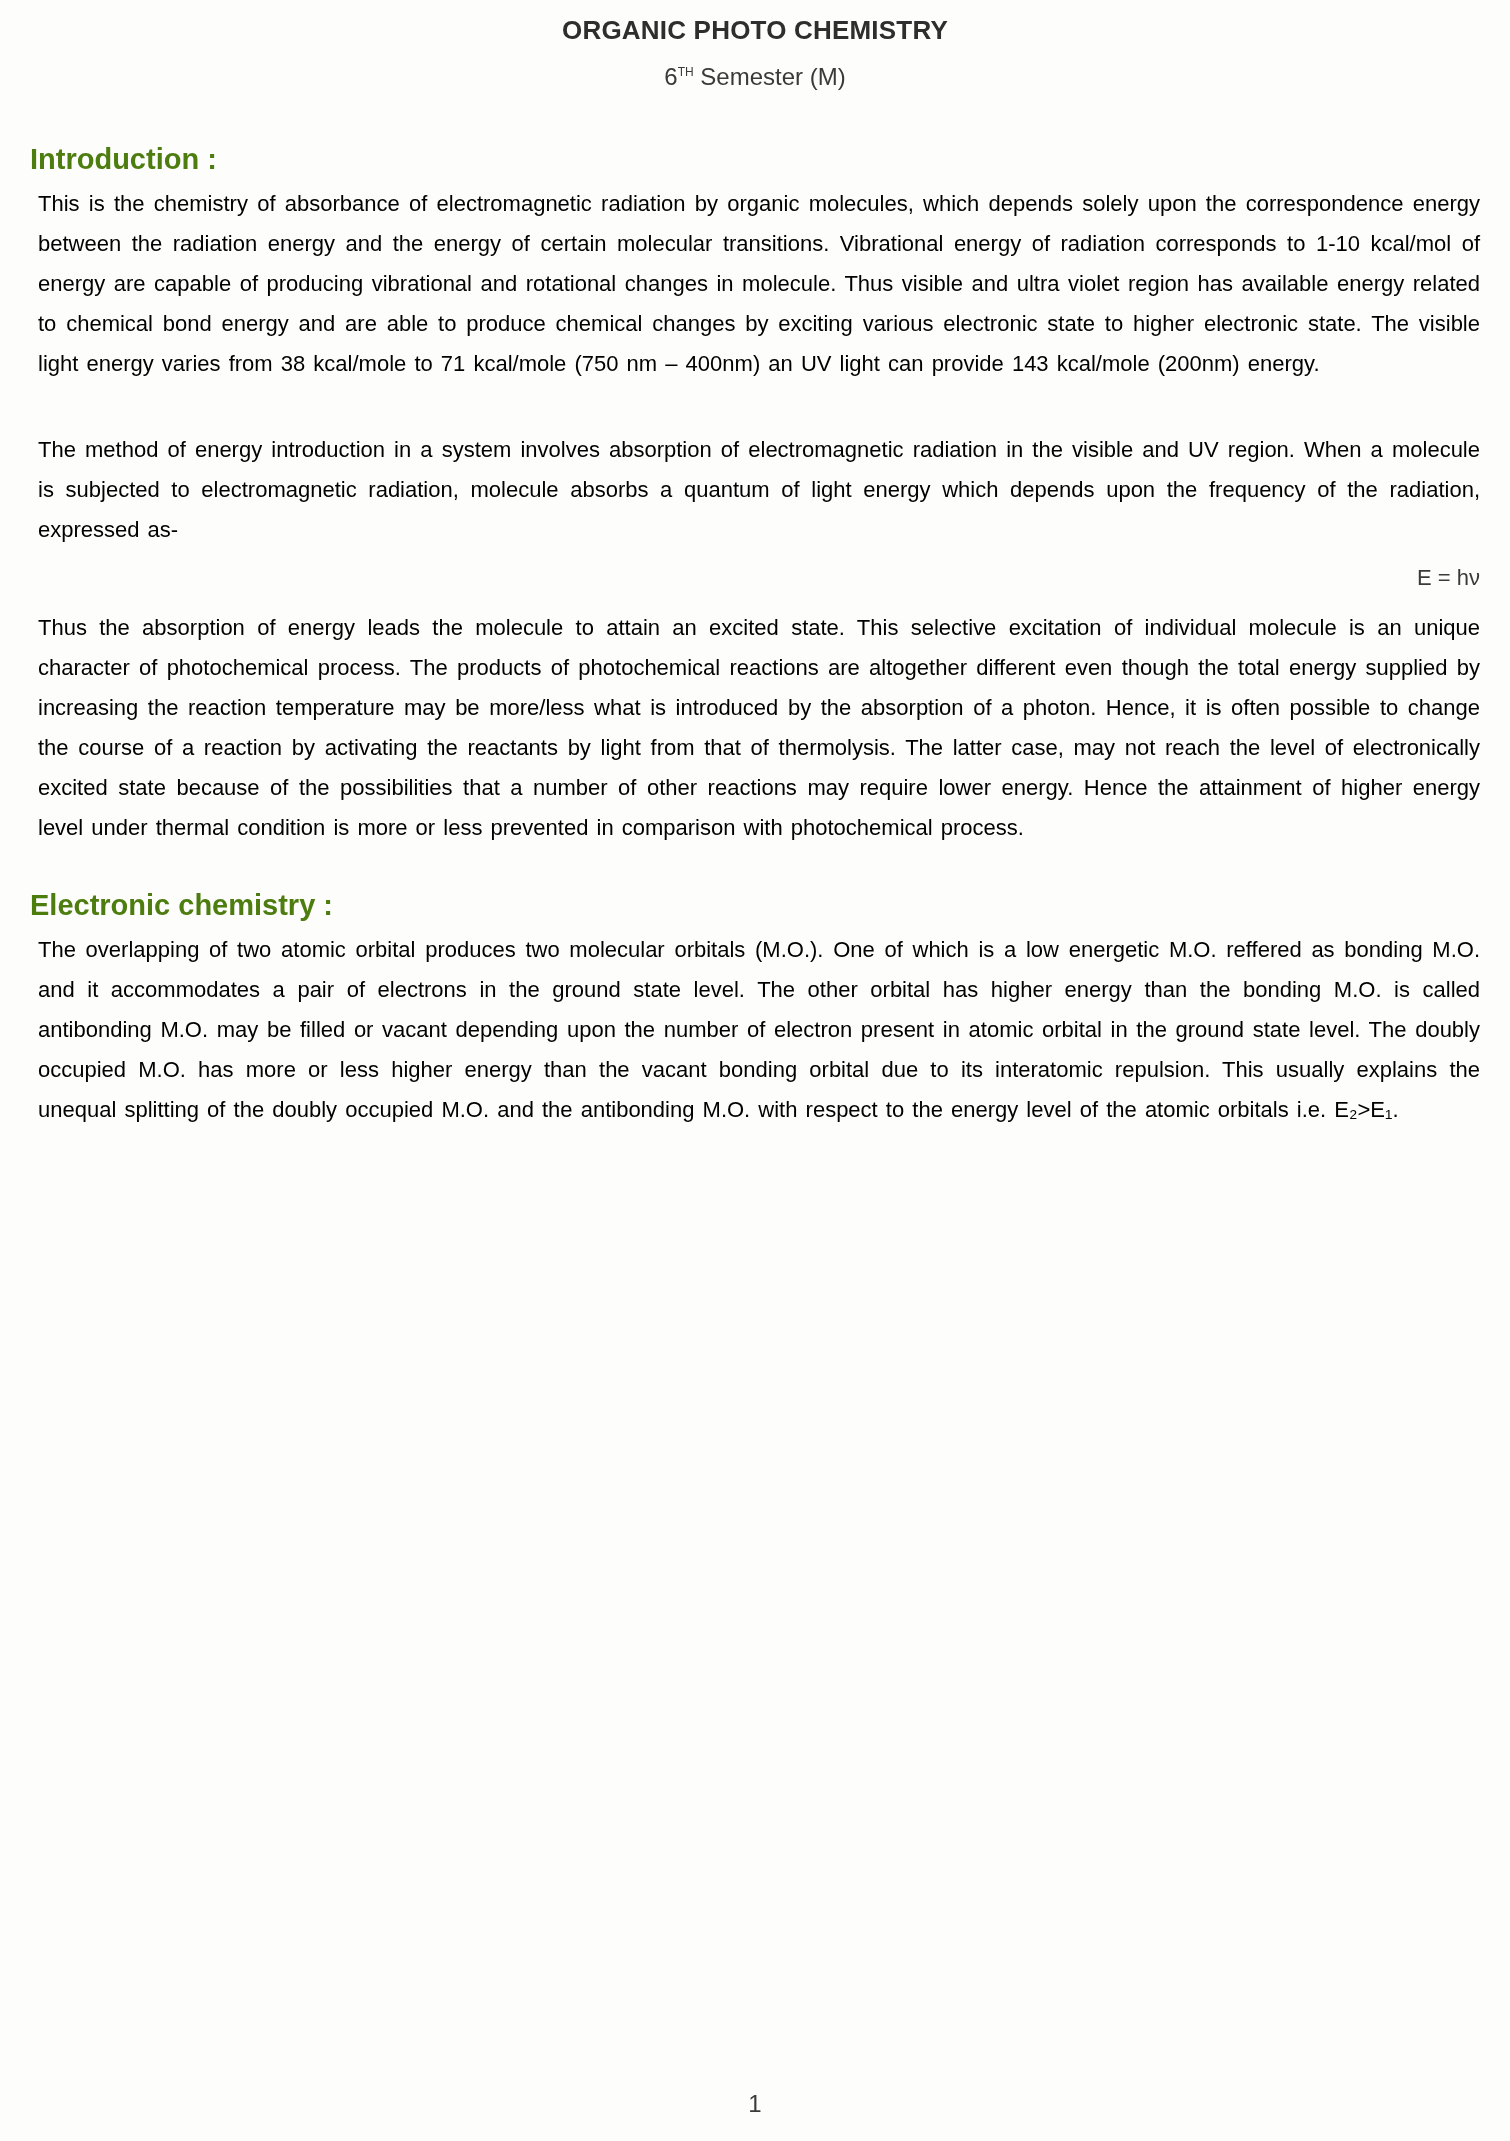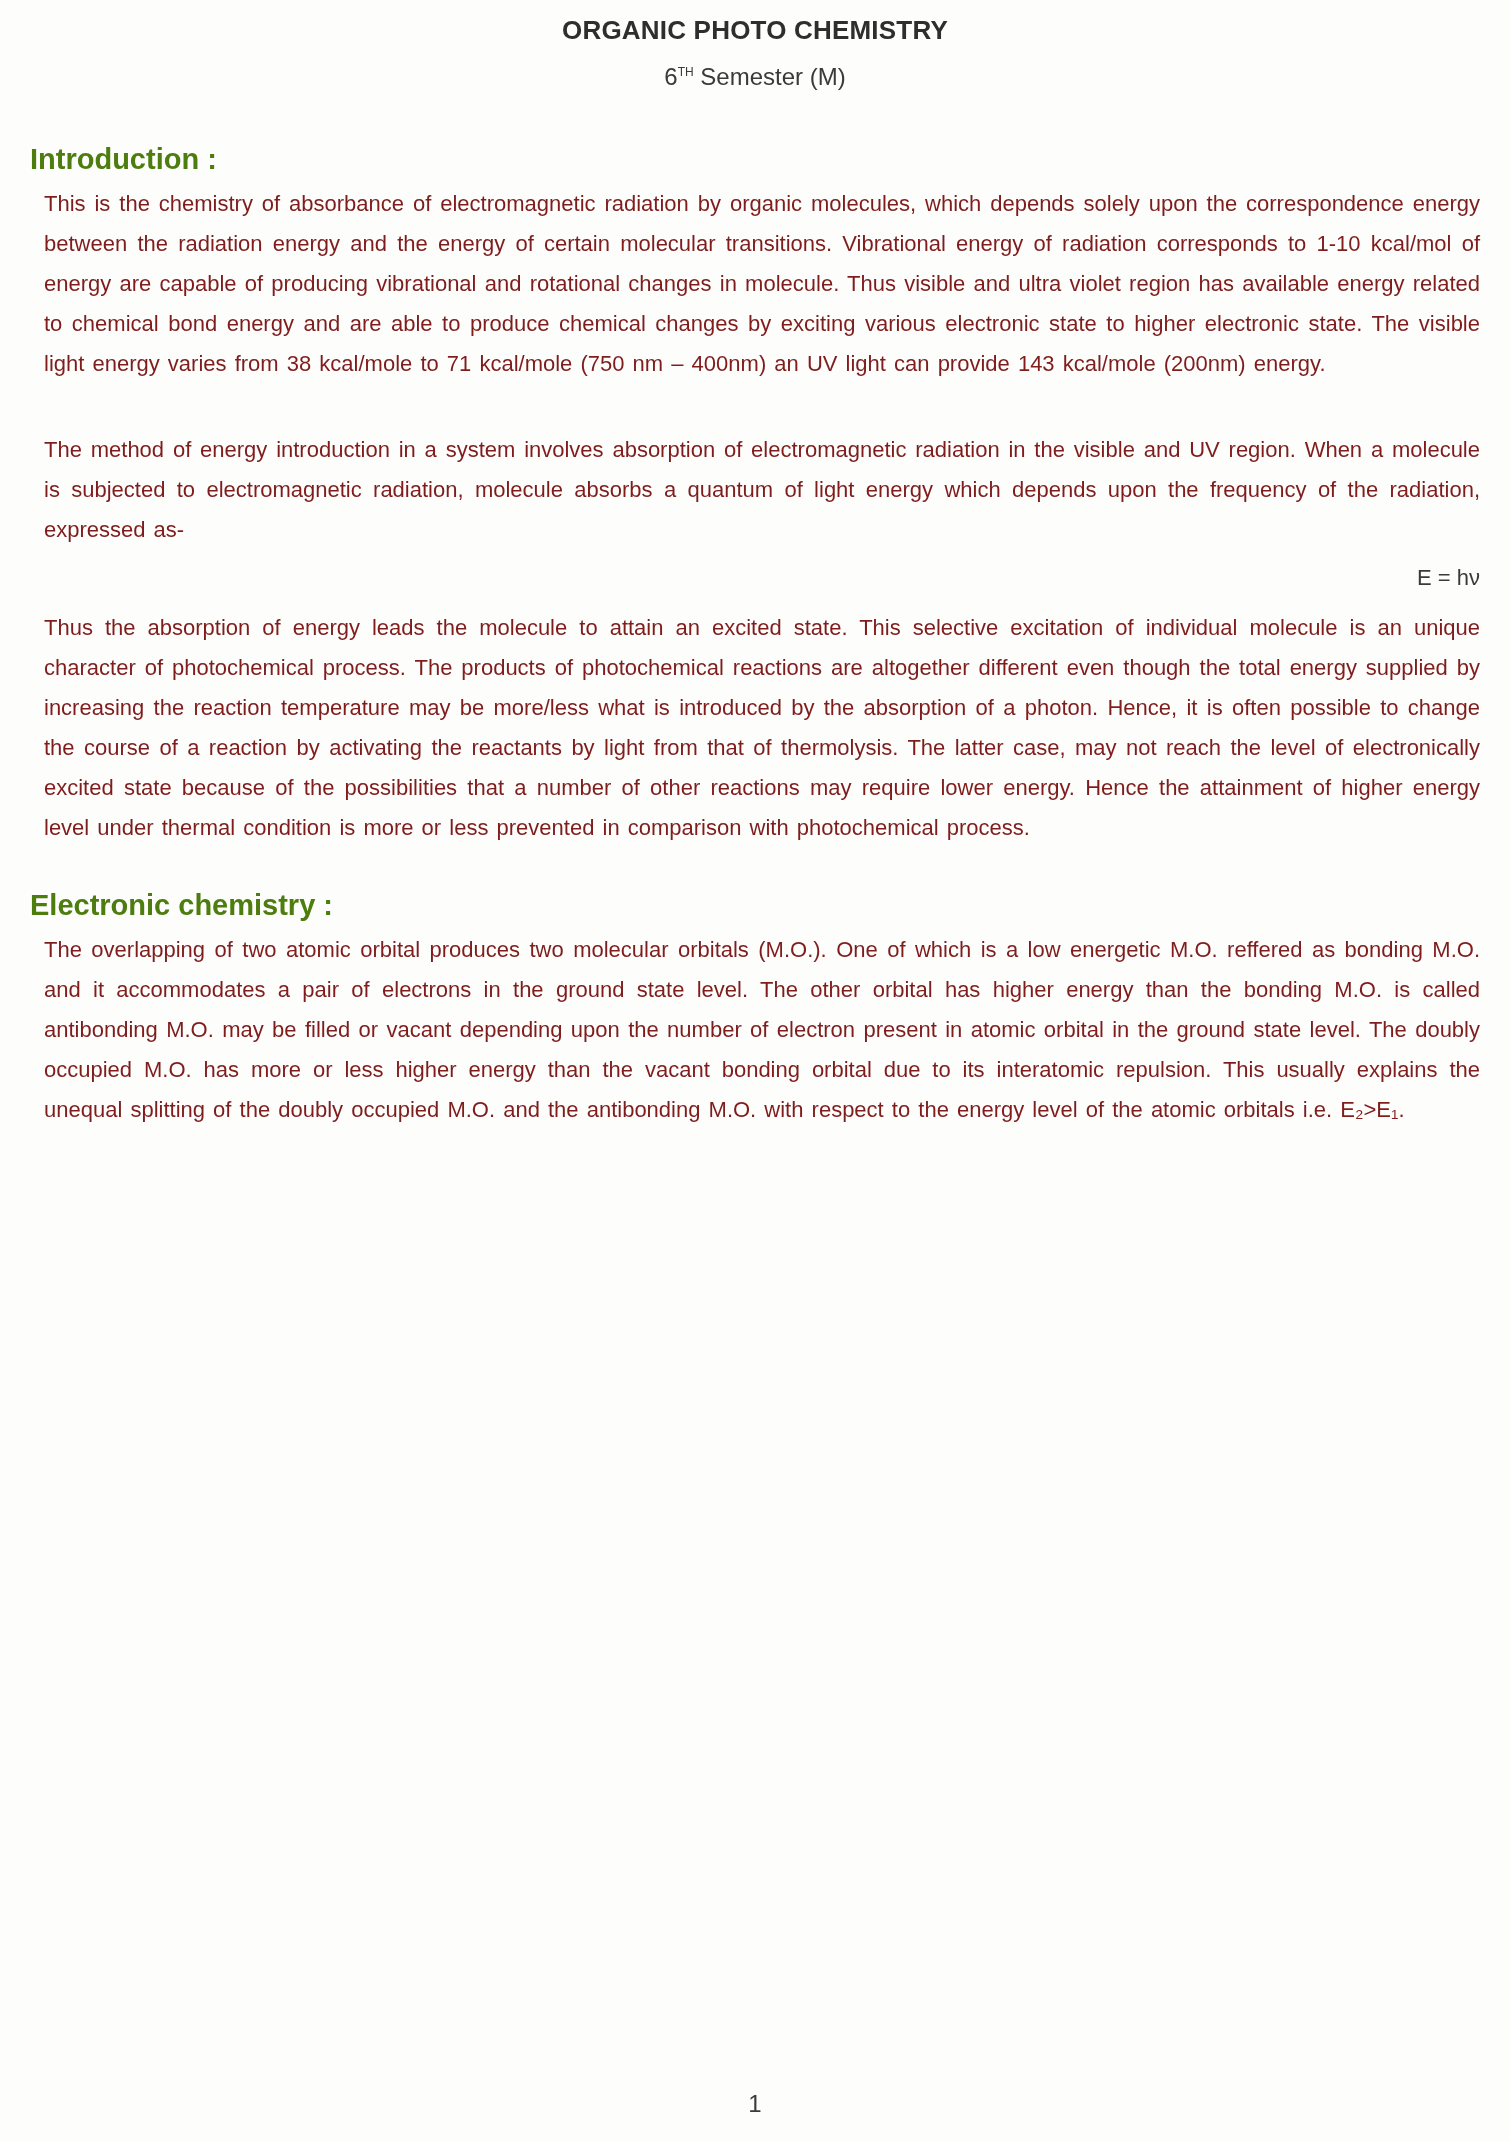--- a/index.html
+++ b/index.html
@@ -46,27 +46,27 @@
   .sec-theory  { margin-top: 46px; }
   .sec-excite  { margin-top: 42px; }
   .section h2 {
     margin: 0;
     font-size: 29px;
     line-height: 30px;
     font-weight: bold;
     color: #4d7c0f;
   }
   .section p {
-    margin: 10px 0 0 14px;
+    margin: 10px 0 0 8px;
     font-size: 22px;
     line-height: 40px;
     text-align: justify;
     text-justify: inter-word;
     word-spacing: 2px;
-    color: #7f1d1d;
+    color: #000000;
   }
   .formula {
     margin-top: 8px;
     font-size: 22px;
     line-height: 40px;
     text-align: right;
     color: #3a3a3a;
   }
   .page-number {
     position: absolute;

